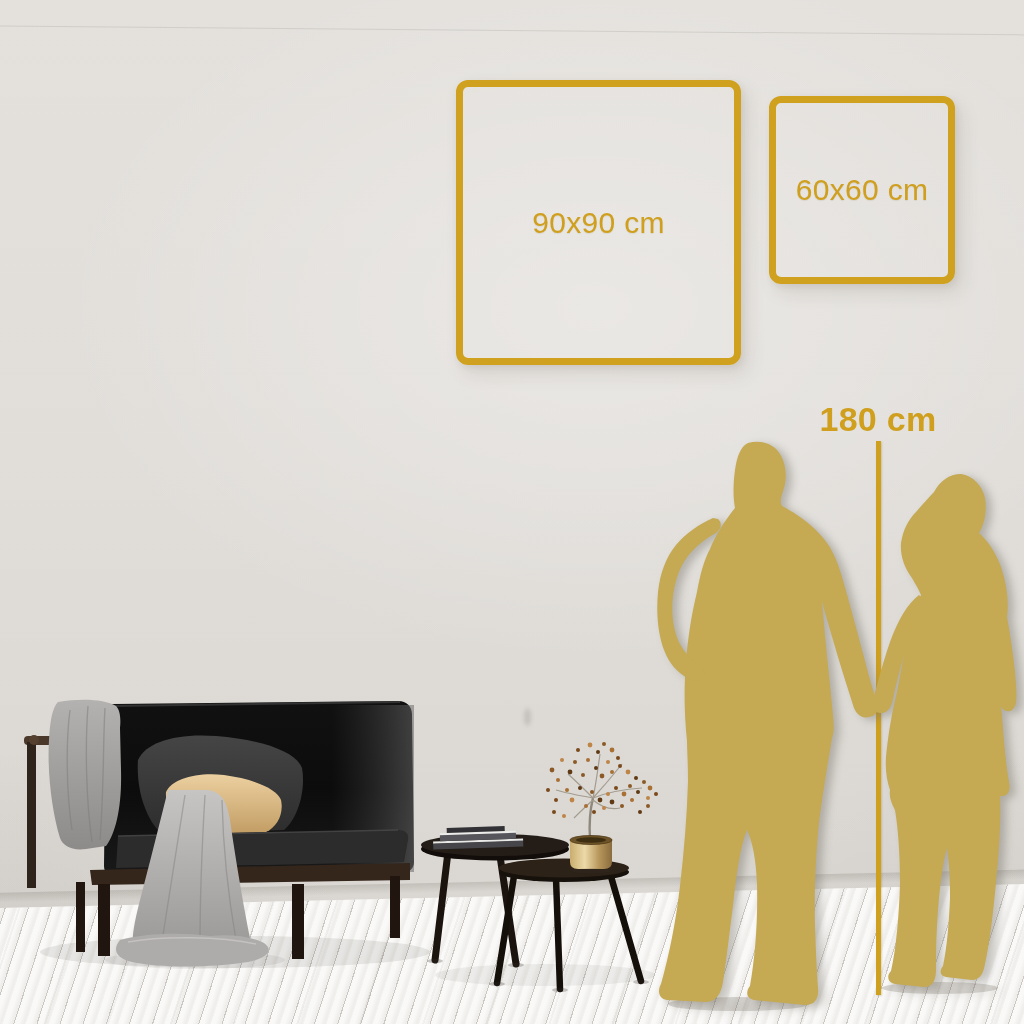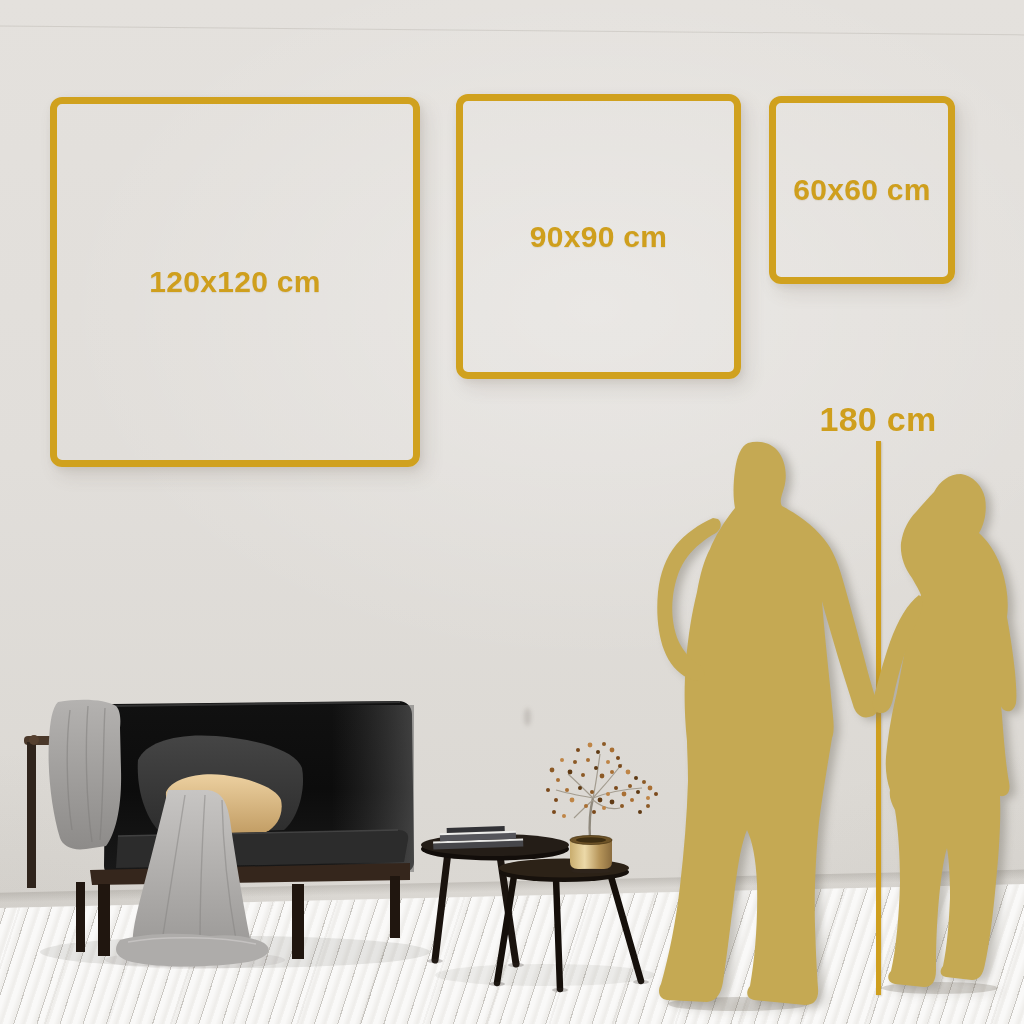--- a/index.html
+++ b/index.html
@@ -39,25 +39,25 @@
     position:absolute;left:524px;top:708px;width:7px;height:18px;border-radius:50%;
     background:rgba(70,58,50,0.16);filter:blur(2px);
   }
   
   .frame{
     position:absolute;border:7px solid #d0a11e;border-radius:12px;
     display:flex;align-items:center;justify-content:center;
     box-shadow:7px 9px 18px rgba(105,95,78,0.14), 2px 3px 6px rgba(105,95,78,0.10);
   }
   .frame-label{
-    color:#cf9f1d;font-weight:700;font-size:30px;letter-spacing:0.3px;
+    color:#cf9f1d;font-weight:400;font-size:30px;letter-spacing:0.3px;
     text-shadow:0 1px 1px rgba(120,100,40,0.12);
   }
   #frame-120{left:50px;top:97px;width:356px;height:356px;}
-  #frame-90{left:456px;top:94px;width:271px;height:271px;text-align:center;}
+  #frame-90{left:456px;top:80px;width:271px;height:271px;text-align:center;}
   #frame-60{left:769px;top:96px;width:172px;height:174px;}
   
   .height-label{
     position:absolute;left:795px;top:400px;width:166px;text-align:center;
     color:#cf9f1d;font-weight:700;font-size:34px;letter-spacing:0.3px;
   }
   .height-line{
     position:absolute;left:876px;top:441px;width:5px;height:554px;
     background:#cf9f1e;box-shadow:1px 1px 2px rgba(120,100,40,0.25);
   }
@@ -71,23 +71,20 @@
 <body>
 
 <div class="scene">
 
   <div class="wall-shading"></div>
   <div class="ceiling-line"></div>
   <div class="floor"></div>
   <div class="floor-top-shadow"></div>
   <div class="wall-smudge"></div>
 
-  <div class="frame" id="frame-120">
-    <span class="frame-label">120x120 cm</span>
-  </div>
   <div class="frame" id="frame-90">
     <span class="frame-label">90x90 cm</span>
   </div>
   <div class="frame" id="frame-60">
     <span class="frame-label">60x60 cm</span>
   </div>
 
   <div class="height-label">180 cm</div>
   <div class="height-line"></div>
 

